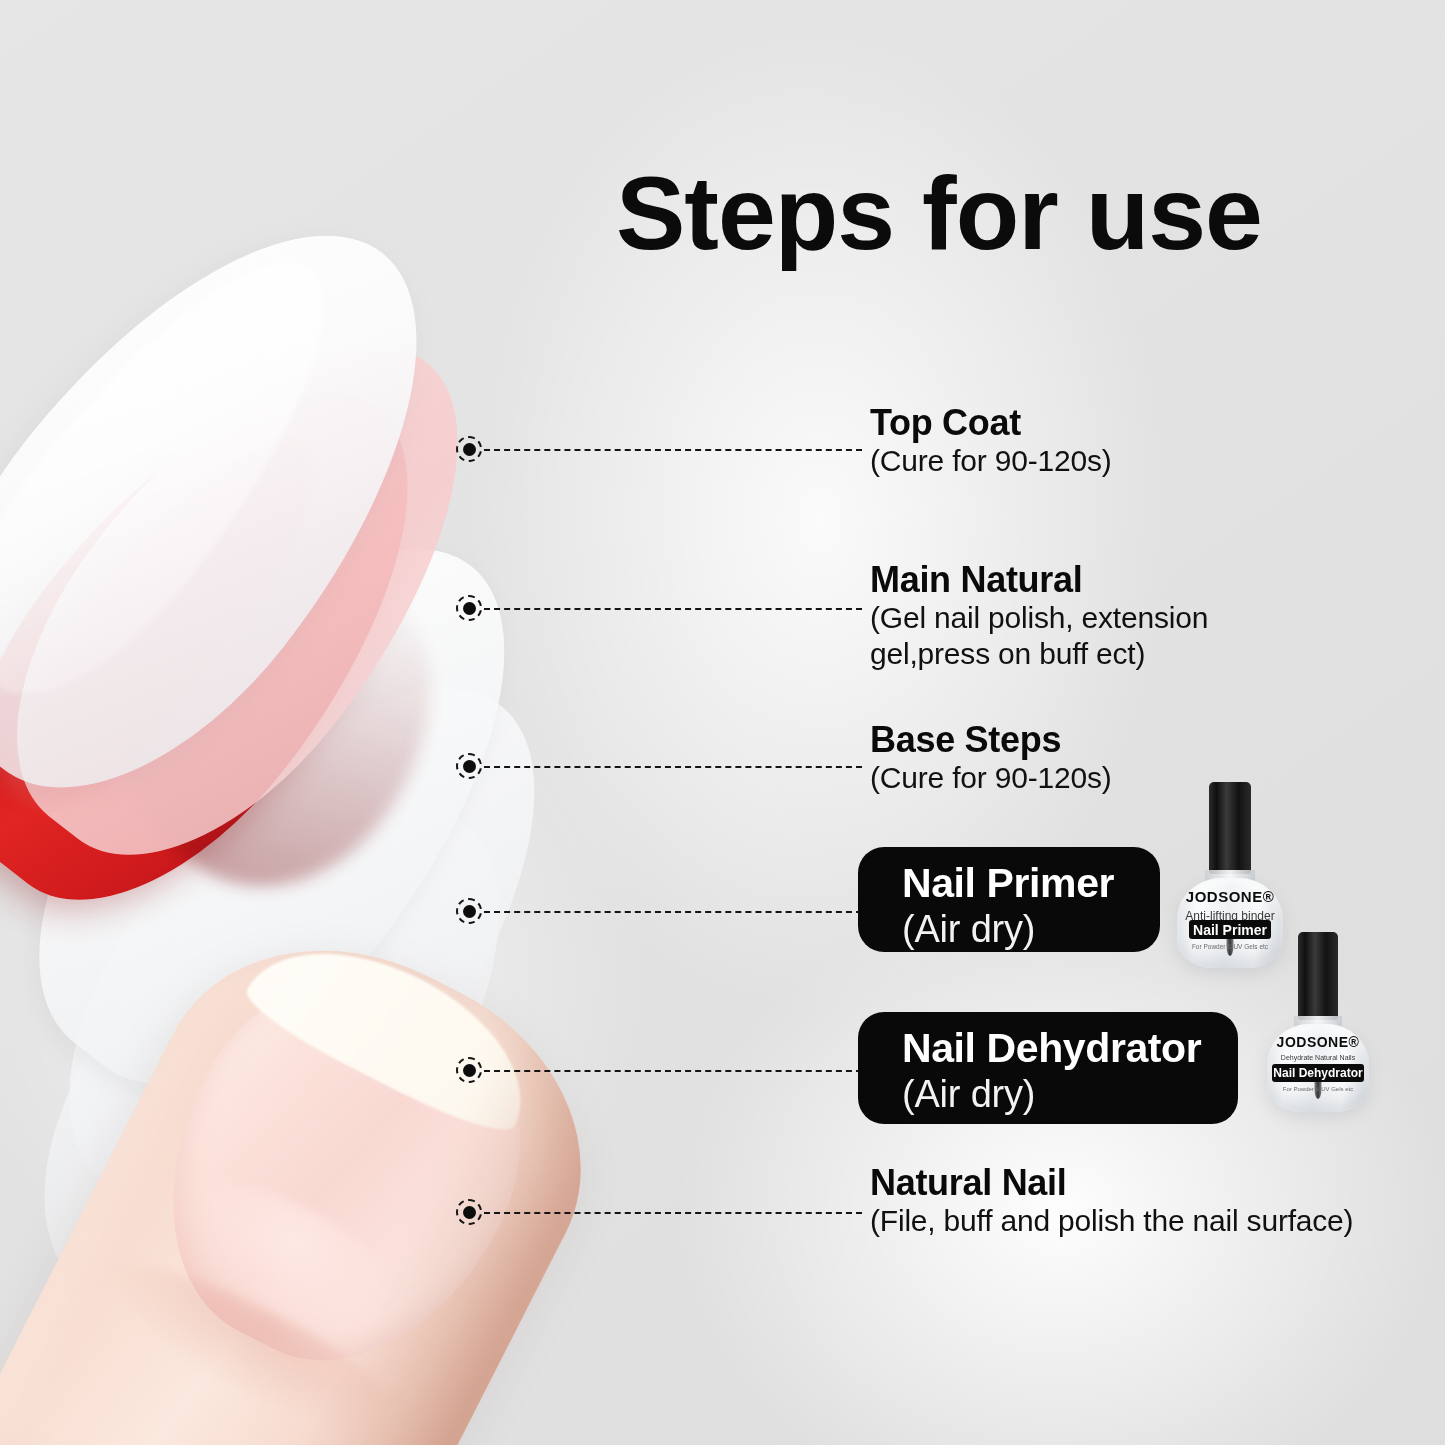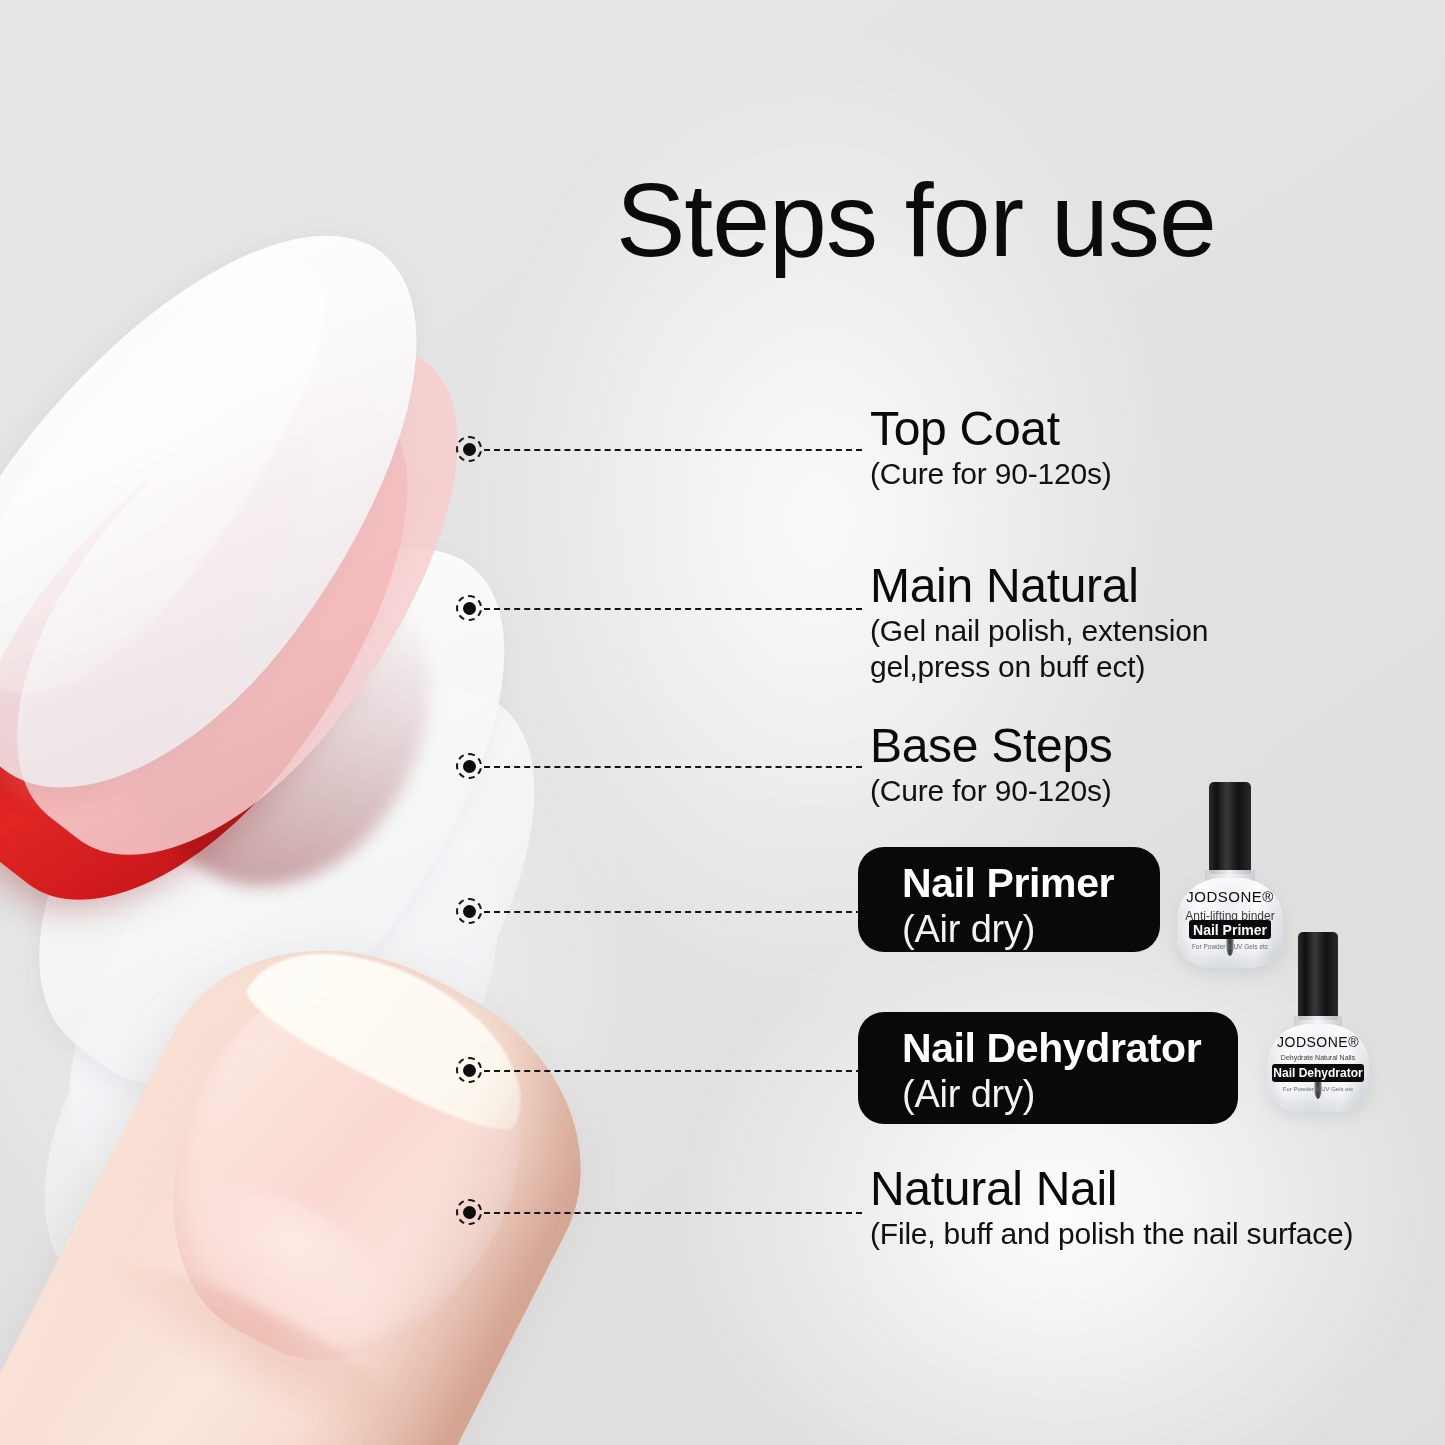--- a/index.html
+++ b/index.html
@@ -14,22 +14,22 @@
     background:
       radial-gradient(ellipse 620px 520px at 1060px 1210px, rgba(255,255,255,0.95) 0%, rgba(255,255,255,0.0) 62%),
       radial-gradient(ellipse 540px 760px at 820px 520px, rgba(255,255,255,0.85) 0%, rgba(255,255,255,0.0) 65%),
       radial-gradient(ellipse 500px 480px at 300px 980px, rgba(255,255,255,0.55) 0%, rgba(255,255,255,0.0) 70%),
       linear-gradient(145deg, #e6e6e6 0%, #e3e3e3 40%, #e0e0e0 70%, #dedede 100%);
     overflow:hidden;
   }
 
   
   #title {
-    position:absolute; left:616px; top:168px;
-    font-size:104px; font-weight:400; color:#0b0b0b;
+    position:absolute; left:616px; top:161px;
+    font-size:104px; font-weight:700; color:#0b0b0b;
     letter-spacing:-1px; line-height:1;
     white-space:nowrap;
     font-family:"Liberation Sans", sans-serif;
   }
 
   
   .nail {
     position:absolute;
     border-radius:50% 50% 46% 46% / 62% 62% 38% 38%;
     transform-origin:50% 50%;
@@ -204,21 +204,21 @@
     left:50%; top:50%;
     width:13px; height:13px;
     margin:-6.5px 0 0 -6.5px;
     background:#0d0d0d;
     border-radius:50%;
   }
 
   
   .label { position:absolute; z-index:45; }
   .label .ttl {
-    font-size:48px; font-weight:400; color:#0a0a0a;
+    font-size:36px; font-weight:700; color:#0a0a0a;
     line-height:1.1; white-space:nowrap;
     letter-spacing:-0.3px;
   }
   .label .sub {
     font-size:30px; font-weight:400; color:#111;
     line-height:1.2; white-space:nowrap;
     letter-spacing:-0.2px;
   }
   .pill {
     position:absolute; z-index:45;
@@ -249,21 +249,21 @@
        rgba(216,220,226,0.94) 100%);
     border-radius:42% 42% 34% 34% / 46% 46% 30% 30%;
     box-shadow: inset 0 -10px 18px rgba(160,168,178,0.35),
                 inset 0 6px 12px rgba(255,255,255,0.9),
                 0 6px 16px rgba(150,155,162,0.25);
     overflow:hidden;
   }
   .brand {
     position:absolute; left:0; right:0;
     text-align:center; color:#0c0c0c;
-    font-weight:400; letter-spacing:0.5px;
+    font-weight:700; letter-spacing:0.5px;
     white-space:nowrap;
   }
   .tagline {
     position:absolute; left:0; right:0;
     text-align:center; color:#3a3a3a;
     font-weight:400; white-space:nowrap;
   }
   .banner {
     position:absolute; left:50%; transform:translateX(-50%);
     background:#0b0b0b; color:#fff;

